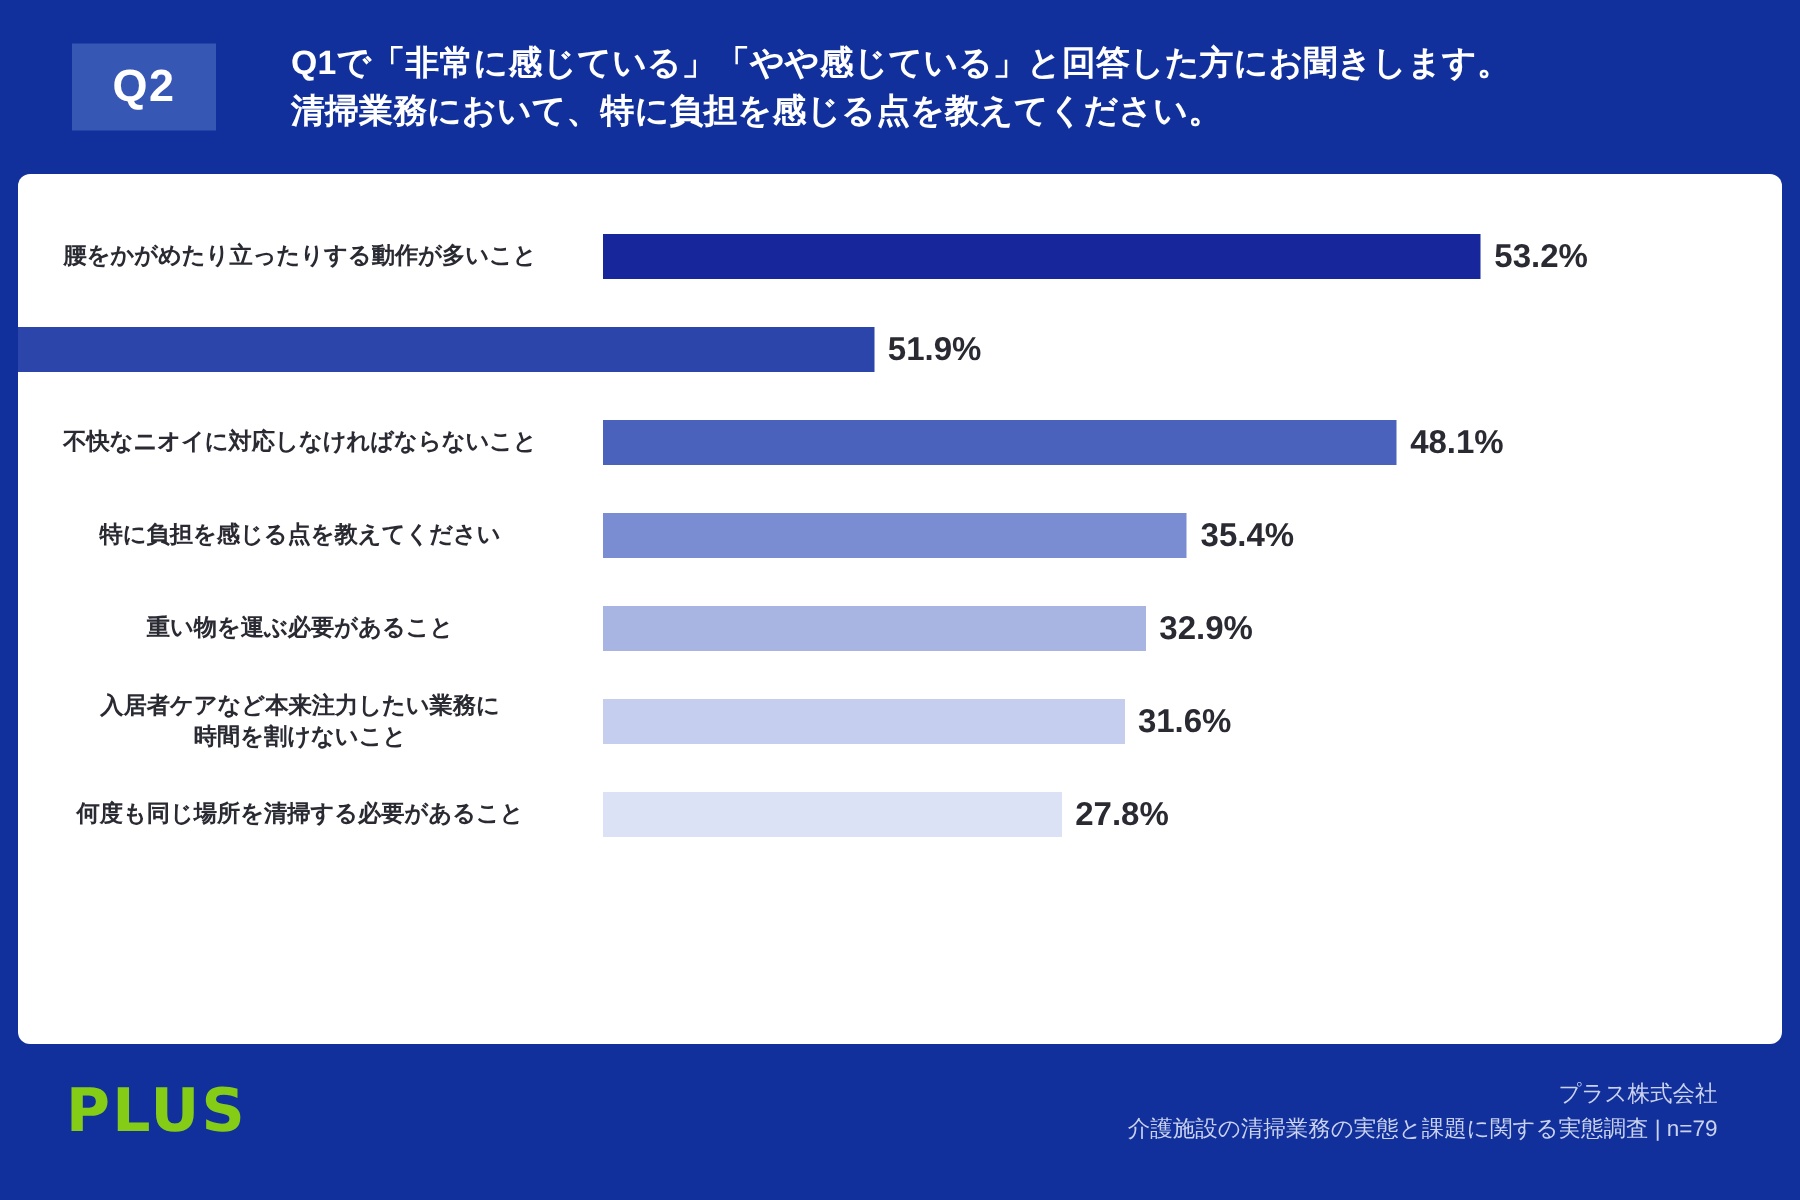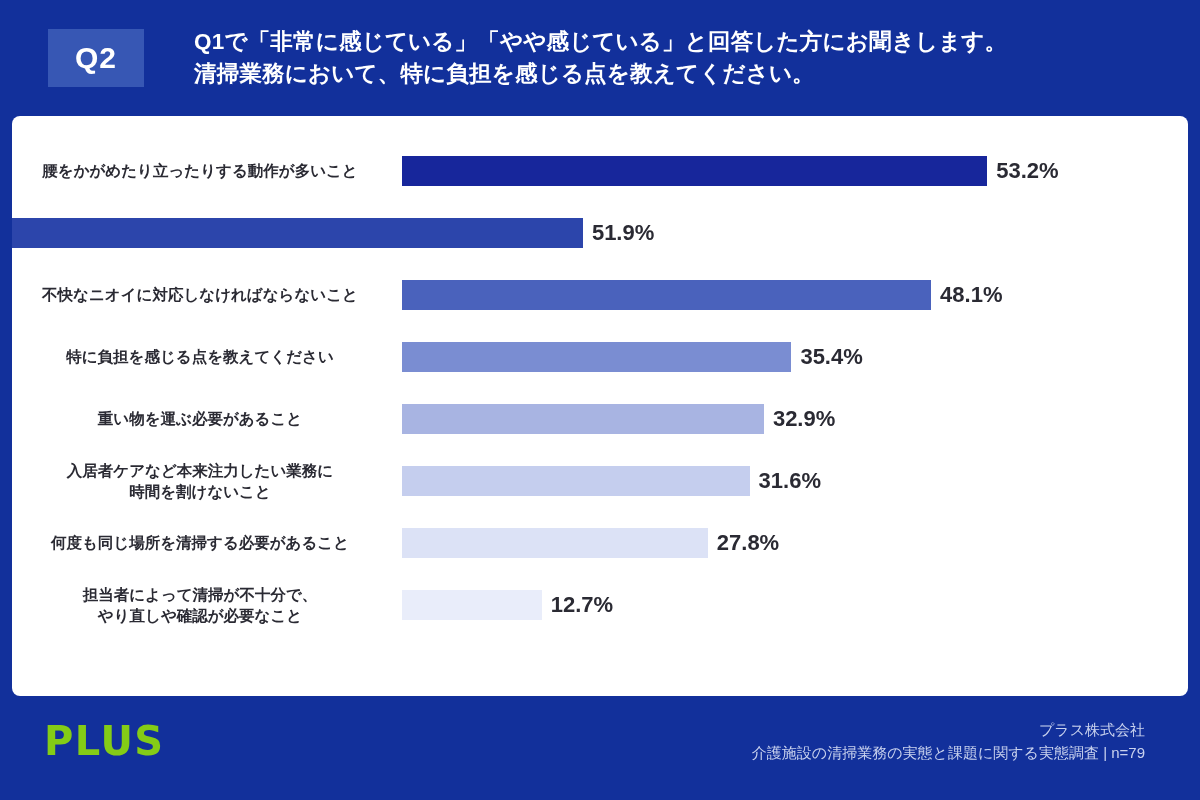--- a/index.html
+++ b/index.html
@@ -204,30 +204,20 @@
         </div>
         <div class="row">
           <div class="row-label">
             <div>何度も同じ場所を清掃する必要があること</div>
           </div>
           <div class="bar-area">
             <div class="bar" style="width: 305.8px; background: rgb(220, 226, 246);"></div>
             <div class="bar-value">27.8%</div>
           </div>
         </div>
-        <div class="row">
-          <div class="row-label">
-            <div>担当者によって清掃が不十分で、</div>
-            <div>やり直しや確認が必要なこと</div>
-          </div>
-          <div class="bar-area">
-            <div class="bar" style="width: 139.7px; background: rgb(233, 237, 250);"></div>
-            <div class="bar-value">12.7%</div>
-          </div>
-        </div>
       </div>
   </div>
 
   <div class="footer">
     <div class="logo">PLUS</div>
     <div class="credits">
       <div>プラス株式会社</div>
       <div>介護施設の清掃業務の実態と課題に関する実態調査 | n=79</div>
     </div>
   </div>

